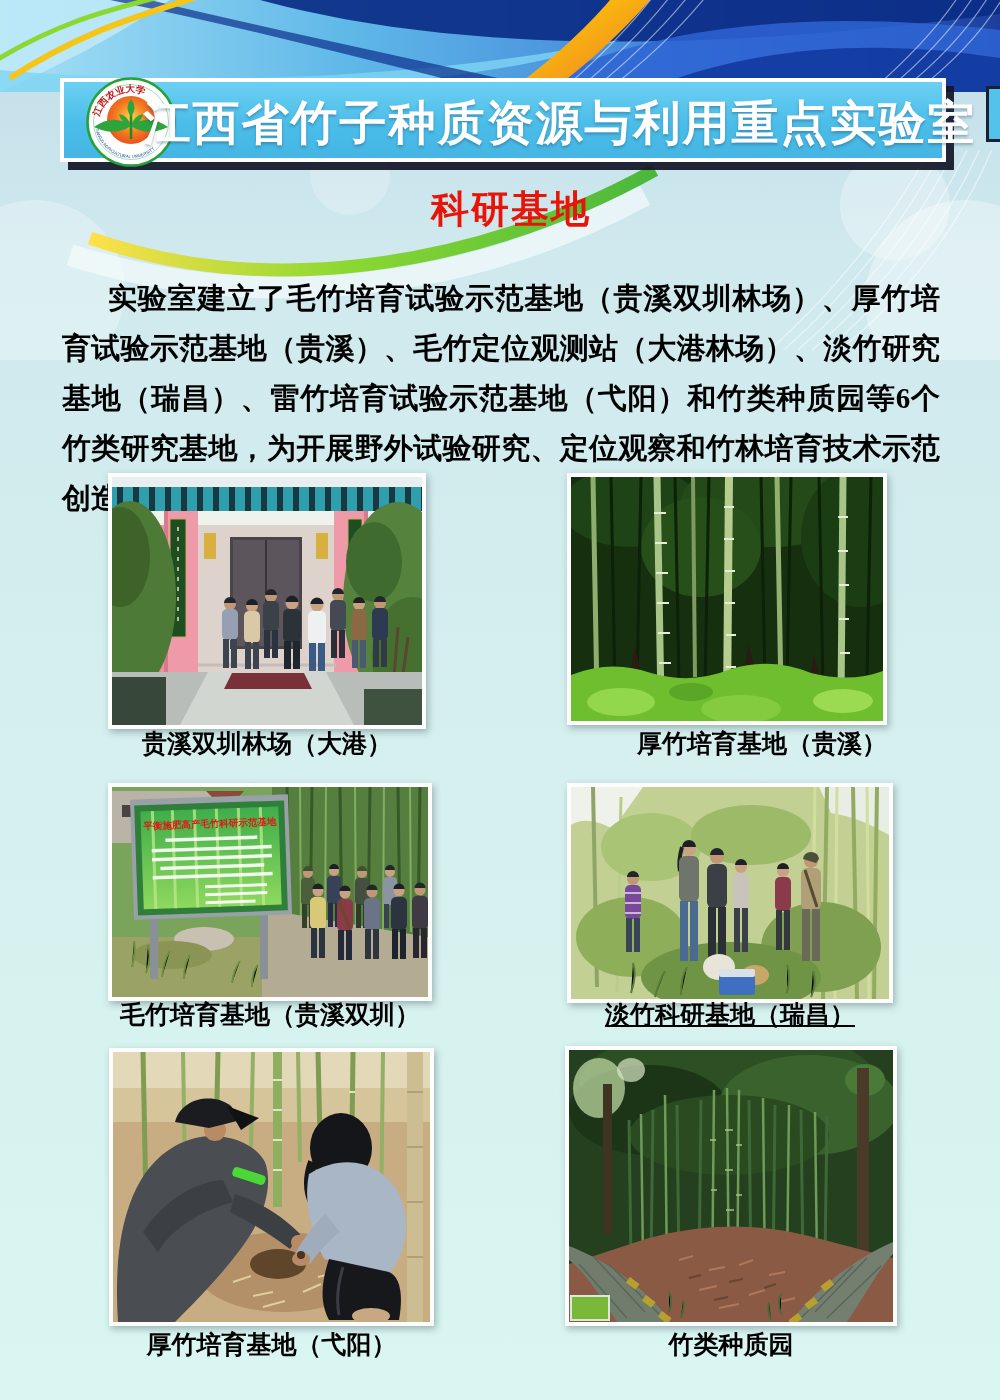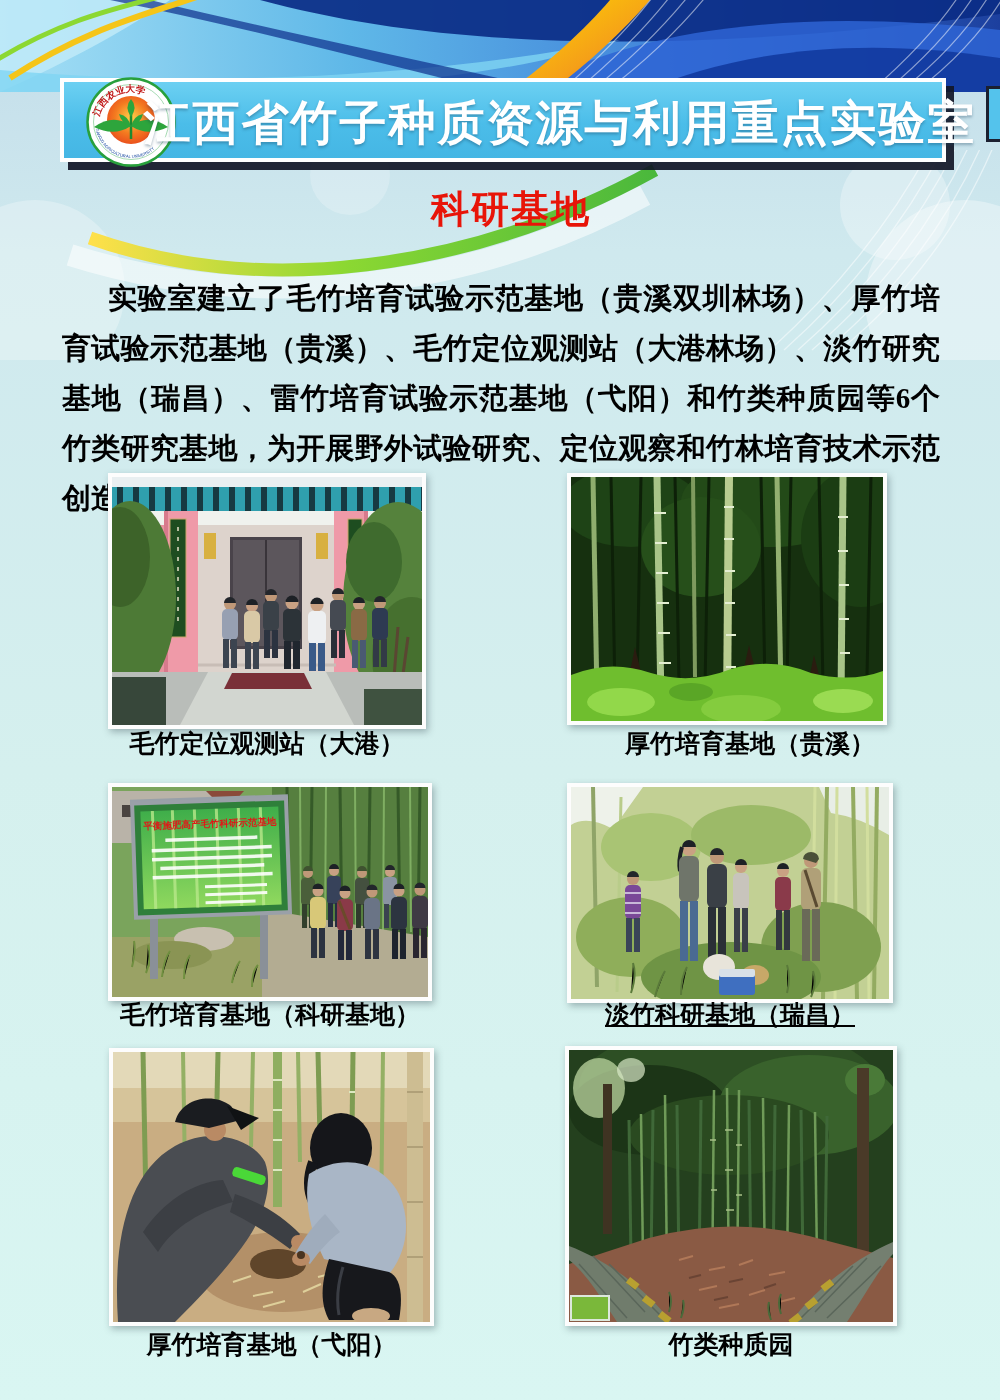--- a/index.html
+++ b/index.html
@@ -23,21 +23,21 @@
                  font-size:38px;font-weight:bold;color:#e81408;letter-spacing:2px;z-index:4;}
   .body-text{position:absolute;left:62px;top:244px;width:878px;font-size:29px;line-height:50px;
              font-weight:bold;color:#000;text-align:justify;text-indent:46px;z-index:4;}
   .photo{position:absolute;border:4px solid #fdfdfd;box-shadow:2px 3px 7px rgba(40,60,70,.35);
          background:#fff;z-index:4;margin:0;}
   .photo svg{display:block;}
   .caption{position:absolute;text-align:center;font-size:25px;font-weight:bold;color:#000;z-index:4;}
   .p1{left:108px;top:473px;} .p2{left:567px;top:473px;}
   .p3{left:108px;top:783px;} .p4{left:567px;top:783px;}
   .p5{left:109px;top:1048px;} .p6{left:565px;top:1046px;}
-  .c1{left:108px;width:318px;top:727px;} .c2{left:590px;width:320px;top:727px;}
+  .c1{left:108px;width:318px;top:727px;} .c2{left:567px;width:320px;top:727px;text-align:right;}
   .c3{left:108px;width:324px;top:998px;} .c4{left:567px;width:326px;top:998px;text-decoration:underline;}
   .c5{left:109px;width:325px;top:1328px;} .c6{left:565px;width:332px;top:1328px;}
 </style>
 </head>
 <body>
 
 <div class="poster">
 
   <svg class="banner" viewBox="0 0 1000 92" aria-hidden="true">
     <defs>
@@ -225,21 +225,21 @@
         <g transform="translate(268,0)">
             <circle cx="0" cy="126" r="6" fill="#bf9878"></circle>
             <path d="M-6,125 a6,6 0 0 1 12,0 z" fill="#23262b"></path>
             <rect x="-8" y="131" width="16" height="32" rx="5" fill="#2e3a52"></rect>
             <rect x="-7" y="162" width="6" height="28" fill="#323a46"></rect>
             <rect x="1" y="162" width="6" height="28" fill="#323a46"></rect>
           </g>
       </g>
     </svg>
   </figure>
-  <figcaption class="caption c1">毛竹定位观测站（大港）</figcaption>
+  <figcaption class="caption c1">贵溪双圳林场（大港）</figcaption>
 
   <figure class="photo p2">
     <svg width="312" height="244" viewBox="0 0 312 244">
       <rect width="312" height="244" fill="#16300f"></rect>
       <ellipse cx="60" cy="30" rx="70" ry="40" fill="#1e4316"></ellipse>
       <ellipse cx="200" cy="25" rx="90" ry="45" fill="#234a18"></ellipse>
       <ellipse cx="290" cy="60" rx="60" ry="70" fill="#1b3d13"></ellipse>
       <ellipse cx="130" cy="70" rx="60" ry="50" fill="#264f1a"></ellipse>
       <g stroke="#0d2008" stroke-width="3">
         <line x1="40" y1="0" x2="44" y2="215"></line>
@@ -401,21 +401,21 @@
         <g transform="translate(308,0)">
             <circle cx="0" cy="103" r="5.5" fill="#bf9878"></circle>
             <path d="M-5.5,101 a5.5,5.5 0 0 1 11,0 z" fill="#23262b"></path>
             <rect x="-8" y="109" width="16" height="33" rx="5" fill="#3f3a44"></rect>
             <rect x="-7" y="141" width="6" height="30" fill="#2a2630"></rect>
             <rect x="1" y="141" width="6" height="30" fill="#2a2630"></rect>
           </g>
       </g>
     </svg>
   </figure>
-  <figcaption class="caption c3">毛竹培育基地（科研基地）</figcaption>
+  <figcaption class="caption c3">毛竹培育基地（贵溪双圳）</figcaption>
 
   <figure class="photo p4">
     <svg width="318" height="212" viewBox="0 0 318 212">
       <rect width="318" height="212" fill="#c2d094"></rect>
       <path d="M0,0 L72,0 L42,42 Q16,28 0,38 Z" fill="#eef2ea"></path>
       <path d="M248,0 L318,0 L318,48 Q288,30 260,26 Z" fill="#e8eee6"></path>
       <g stroke="#93ab61" stroke-width="4">
         <line x1="256" y1="0" x2="252" y2="212"></line>
           <line x1="282" y1="0" x2="286" y2="212"></line>
           <line x1="306" y1="0" x2="303" y2="212"></line>

